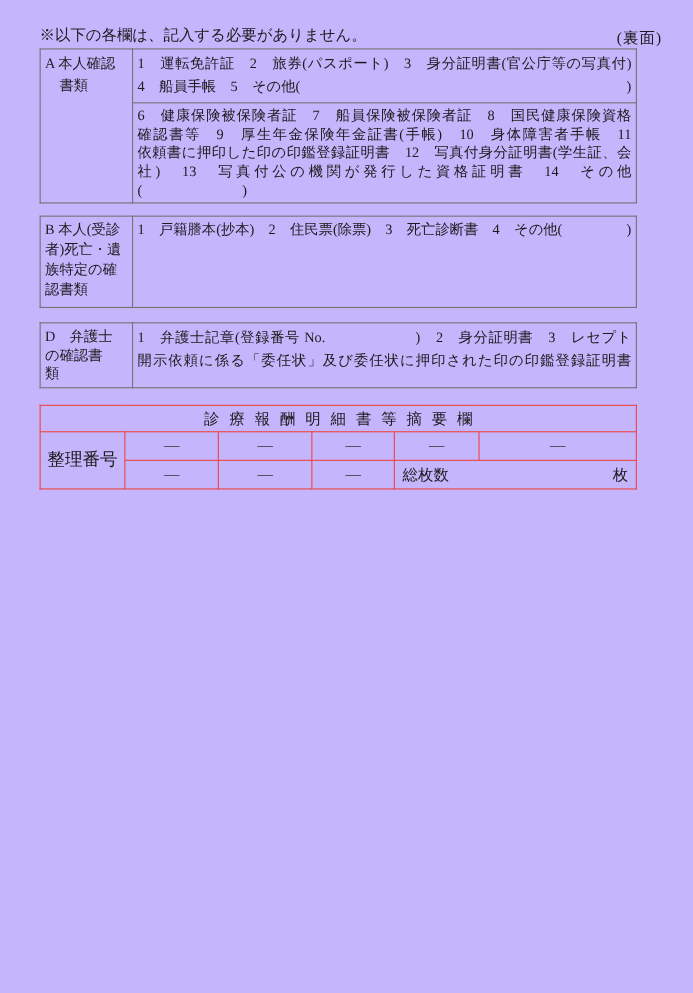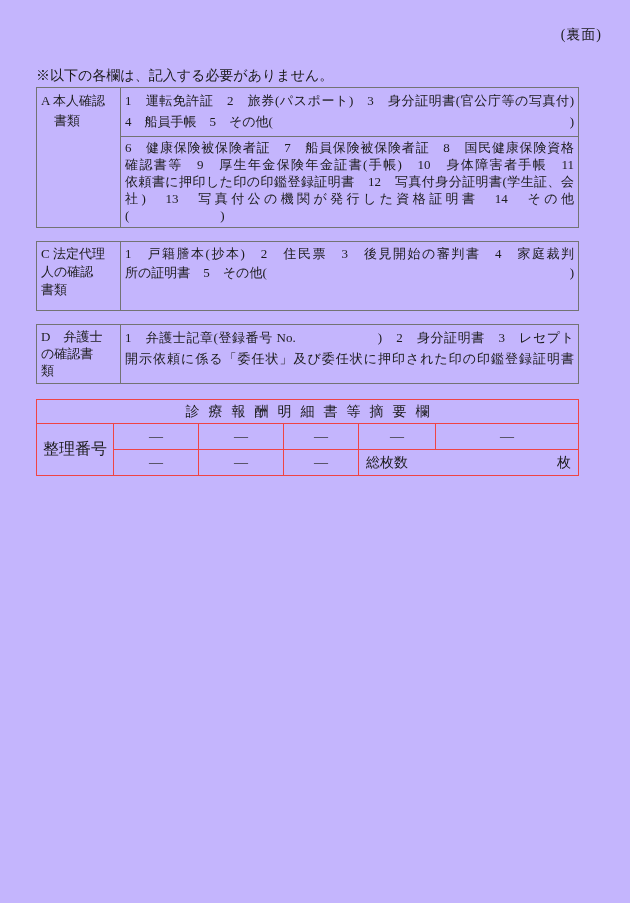--- a/index.html
+++ b/index.html
@@ -17,21 +17,21 @@
     overflow: hidden;
   }
   .side-label {
     position: absolute;
     top: 26px;
     right: 28px;
     font-size: 14px;
     letter-spacing: 1px;
   }
   .sheet {
-    padding: 67px 0 0 36px;
+    padding: 24px 0 0 36px;
     width: 542px;
   }
   .note {
     font-size: 14px;
     line-height: 17px;
   }
   .d-note {
     margin-top: 9px;
   }
   table.doc {
@@ -145,41 +145,41 @@
           <div class="ln j">6　健康保険被保険者証　7　船員保険被保険者証　8　国民健康保険資格</div>
           <div class="ln j">確認書等　9　厚生年金保険年金証書(手帳)　10　身体障害者手帳　11</div>
           <div class="ln j">依頼書に押印した印の印鑑登録証明書　12　写真付身分証明書(学生証、会</div>
           <div class="ln j">社)　13　写真付公の機関が発行した資格証明書　14　その他</div>
           <div class="ln">(　　　　　　　)</div>
         </td>
       </tr>
     </tbody>
       </table>
 
-
-    <table class="doc tC">
+    <table class="doc tB">
       <colgroup>
           <col style="width:84px">
           <col style="width:458px">
         </colgroup>
       <tbody>
           <tr>
-        <td class="lbl rC">C 法定代理
- 人の確認
- 書類</td>
-        <td class="cnt rC">
-          <div class="ln j">1　戸籍謄本(抄本)　2　住民票　3　後見開始の審判書　4　家庭裁判</div>
+        <td class="lbl rB">B 本人(受診
+者)死亡・遺
+族特定の確
+認書類</td>
+        <td class="cnt rB">
           <div class="ln fx">
-            <span>所の証明書　5　その他(</span>
+            <span>1　戸籍謄本(抄本)　2　住民票(除票)　3　死亡診断書　4　その他(</span>
             <span class="pr">)</span>
           </div>
         </td>
       </tr>
     </tbody>
       </table>
+
 
     <table class="doc tD">
       <colgroup>
           <col style="width:84px">
           <col style="width:458px">
         </colgroup>
       <tbody>
           <tr>
         <td class="lbl rD">D　弁護士
  の確認書

